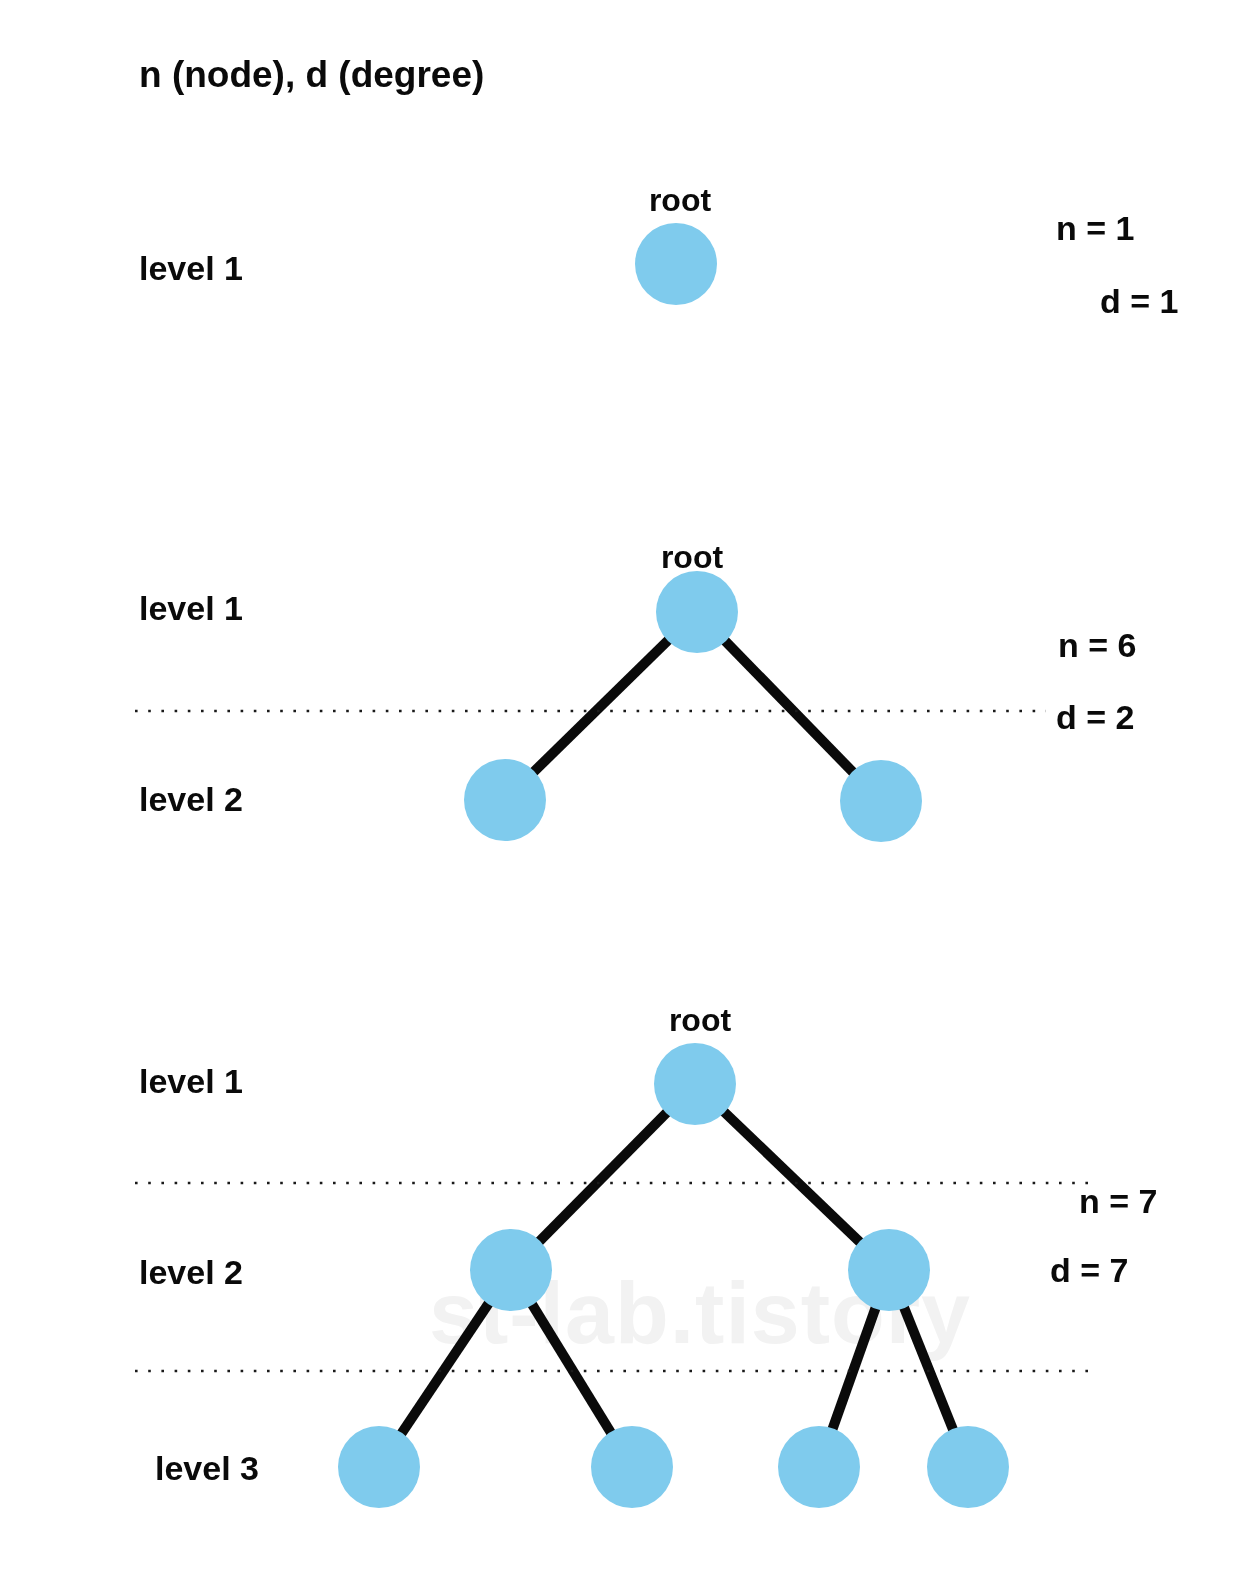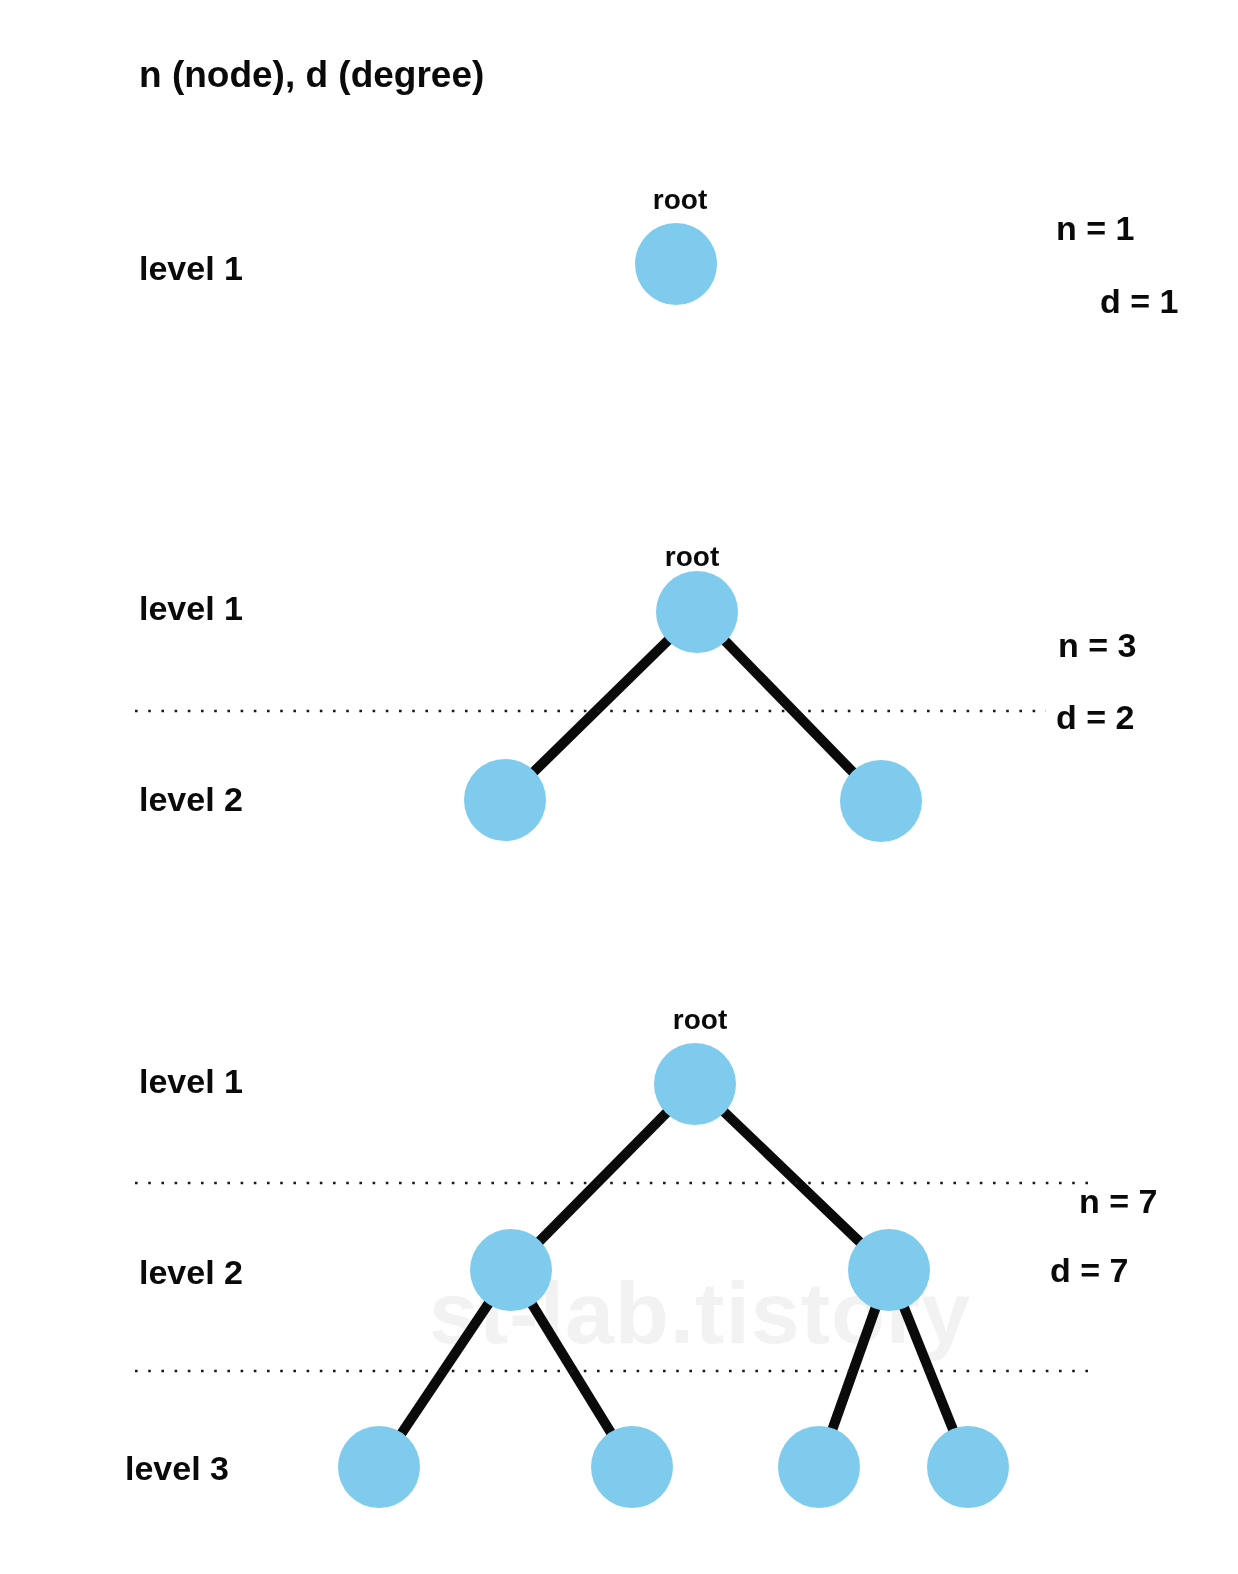--- a/index.html
+++ b/index.html
@@ -23,21 +23,21 @@
   .title{
     position:absolute;
     left:139px; top:75px;
     font-size:37px;
     font-weight:600;
     transform:translateY(-50%);
     white-space:nowrap;
   }
   .root-label{
     position:absolute;
-    font-size:28px;
+    font-size:32px;
     font-weight:600;
     transform:translate(-50%,-50%);
     white-space:nowrap;
   }
   .node{
     position:absolute;
     width:82px;height:82px;
     margin-left:-41px;margin-top:-41px;
     border-radius:50%;
     background:var(--node_fill,#7fcbed);
@@ -110,25 +110,25 @@
   <div class="lbl-layer">
     <div class="title">n (node), d (degree)</div>
 
     <div class="txt" style="left:139px;top:268px;">level 1</div>
     <div class="root-label" style="left:680px;top:200px;">root</div>
     <div class="txt" style="left:1056px;top:228px;">n = 1</div>
     <div class="txt" style="left:1056px;top:301px;margin-left:44px;">d = 1</div>
 
     <div class="txt" style="left:139px;top:608px;">level 1</div>
     <div class="root-label" style="left:692px;top:557px;">root</div>
-    <div class="txt" style="left:1058px;top:645px;">n = 3</div>
+    <div class="txt" style="left:1058px;top:645px;">n = 6</div>
     <div class="txt" style="left:1056px;top:717px;">d = 2</div>
     <div class="txt" style="left:139px;top:799px;">level 2</div>
 
     <div class="txt" style="left:139px;top:1081px;">level 1</div>
     <div class="root-label" style="left:700px;top:1020px;">root</div>
     <div class="txt" style="left:1048px;top:1201px;margin-left:31px;">n = 7</div>
     <div class="txt" style="left:1050px;top:1270px;">d = 7</div>
     <div class="txt" style="left:139px;top:1272px;">level 2</div>
-    <div class="txt" style="left:125px;top:1468px;">level 3</div>
+    <div class="txt" style="left:155px;top:1468px;">level 3</div>
   </div>
 
 </div>
 
 </body></html>

